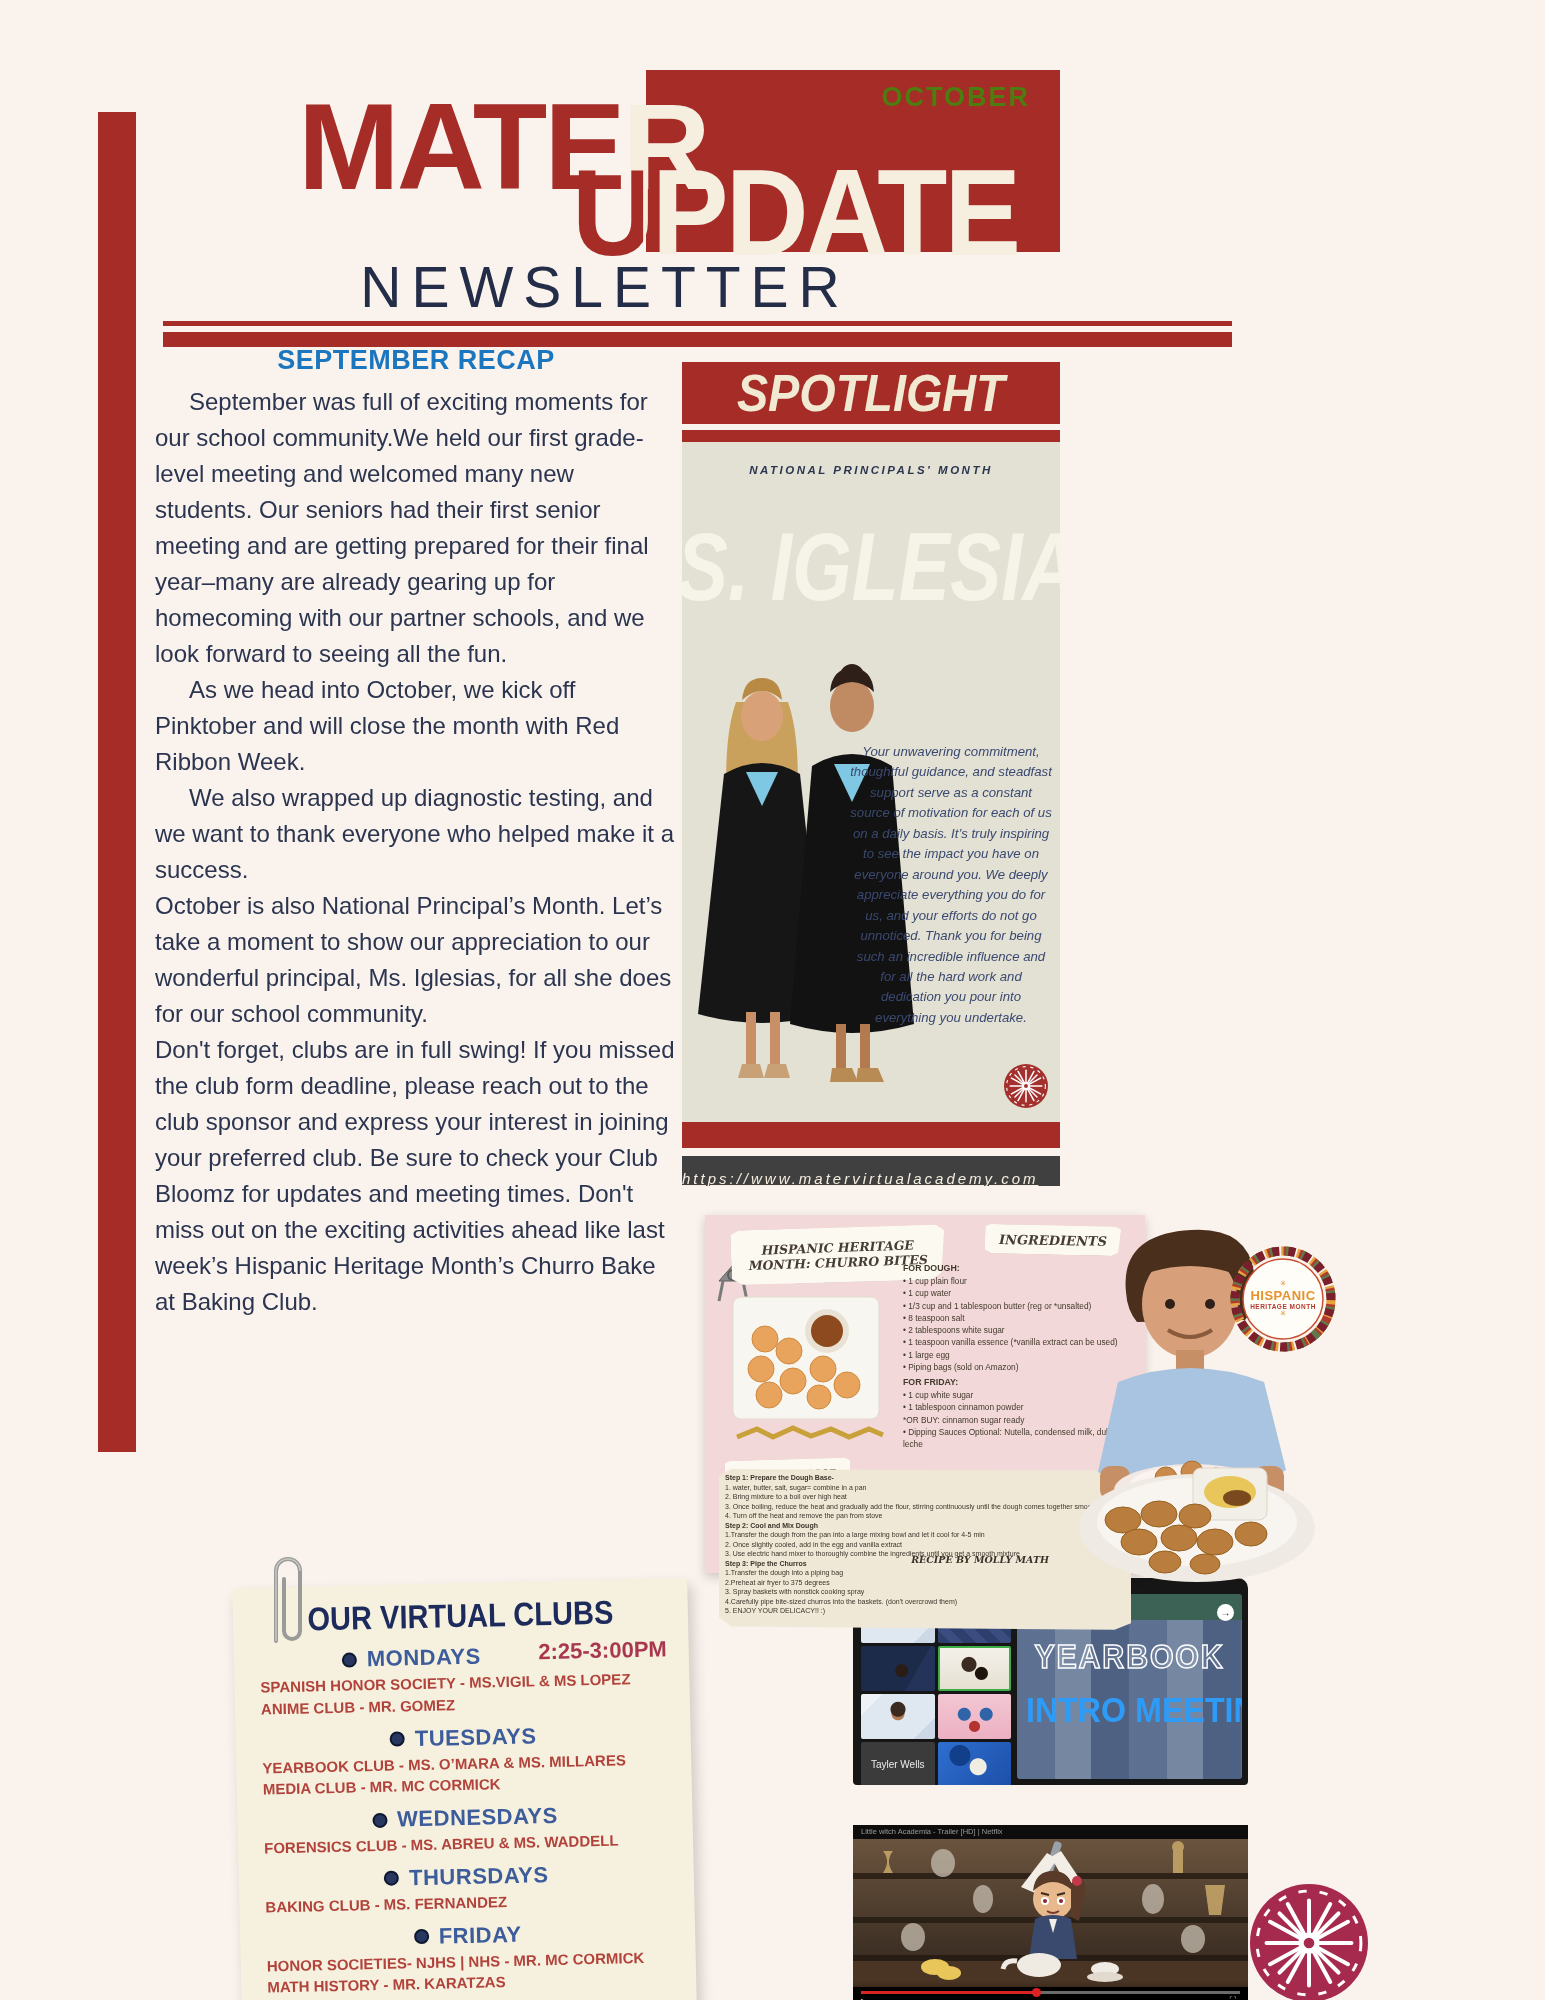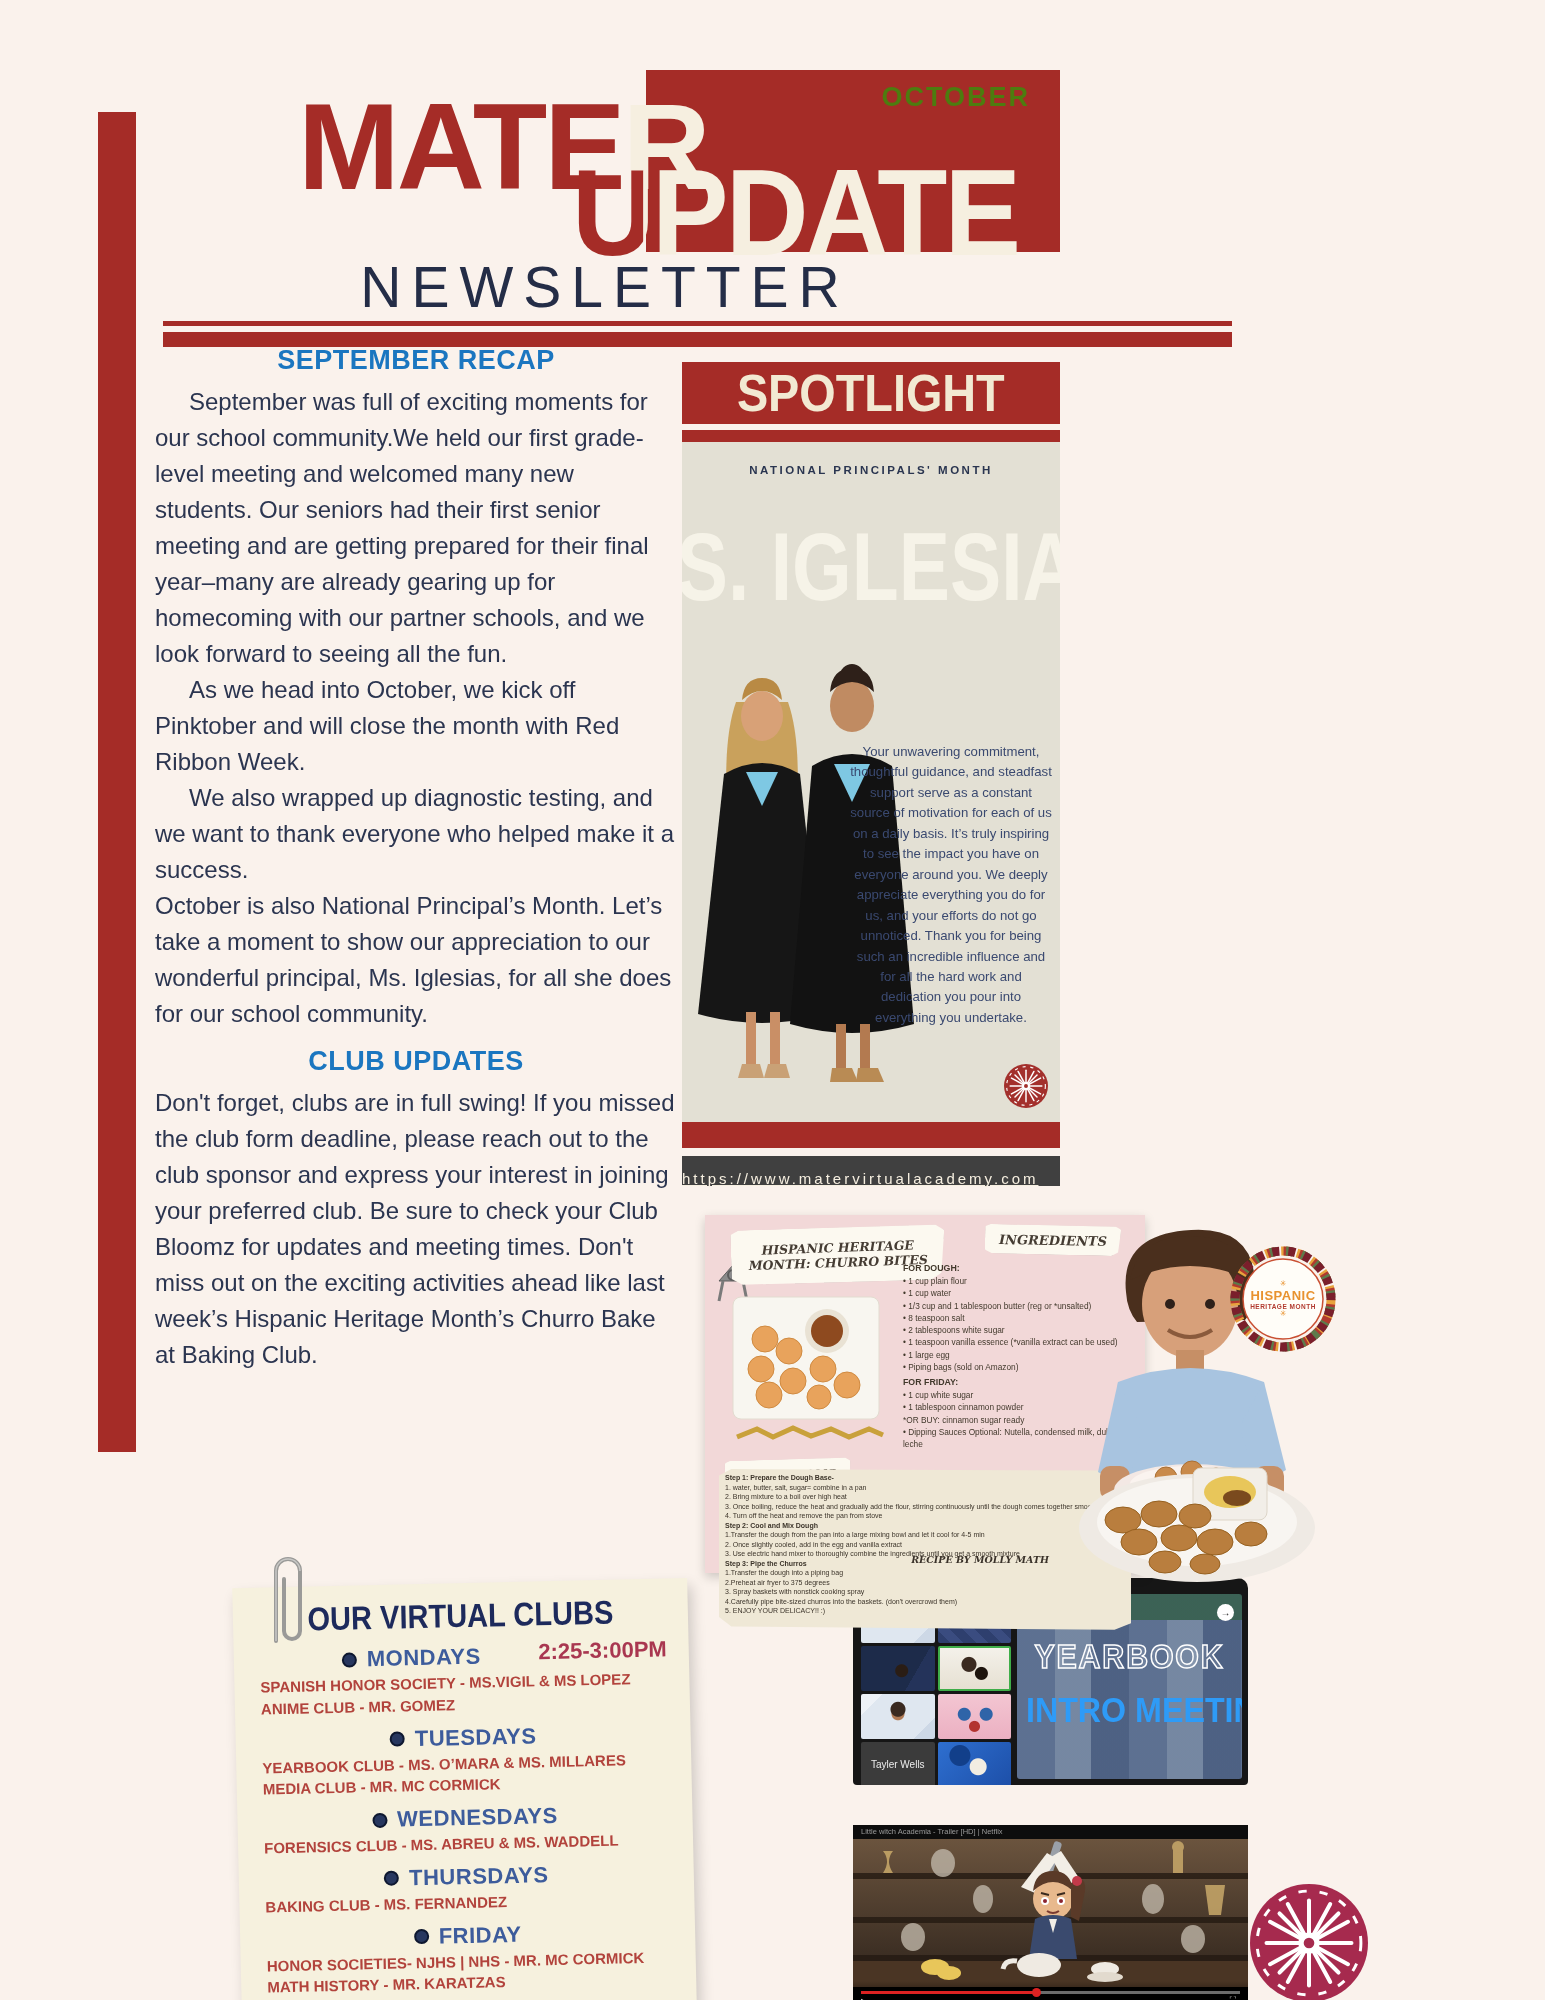--- a/index.html
+++ b/index.html
@@ -26,21 +26,21 @@
   .divider .l2{height:15px;background:#A52C27;margin-top:6px;}
 
   
   .left-col{position:absolute;left:155px;top:345px;width:522px;}
   .h-blue{font-size:27px;font-weight:800;color:#1B76C0;text-align:center;letter-spacing:.5px;margin:0 0 8px 0;}
   .h-blue.second{margin-top:14px;}
   p.body{font-size:24px;line-height:36px;margin:0;color:#2B3550;}
   p.indent{text-indent:34px;}
 
   
-  .spotlight{position:absolute;left:682px;top:362px;width:378px;}
+  .spotlight{position:absolute;left:682px;top:362px;width:378px;font-style:italic;}
   .sp-header{height:62px;background:#A52C27;text-align:center;}
   .sp-banner{display:inline-block;font-size:52px;font-weight:800;color:#F2E9D2;line-height:62px;
              transform:scaleX(.9);transform-origin:center;letter-spacing:0px;}
   .sp-gap{height:6px;}
   .sp-strip{height:12px;background:#A52C27;}
   .sp-photo{position:relative;height:680px;background:#E3E0D4;overflow:hidden;}
   .sp-kicker{padding-top:22px;text-align:center;font-size:11.5px;font-weight:800;letter-spacing:2.5px;color:#2A3550;}
   .sp-name{position:absolute;top:70px;left:50%;transform:translateX(-50%) scaleX(.8);
            font-size:96px;font-weight:800;color:#F6F3E8;white-space:nowrap;}
   .sp-quote{position:absolute;left:168px;right:8px;top:300px;font-size:13.2px;line-height:1.55;
@@ -196,21 +196,20 @@
     <div class="l1"></div>
     <div class="l2"></div>
   </div>
 
   <div class="left-col">
     <h2 class="h-blue">SEPTEMBER RECAP</h2>
     <p class="body indent">September was full of exciting moments for our school community.We held our first grade-level meeting and welcomed many new students. Our seniors had their first senior meeting and are getting prepared for their final year–many are already gearing up for homecoming with our partner schools, and we look forward to seeing all the fun.</p>
     <p class="body indent">As we head into October, we kick off Pinktober and will close the month with Red Ribbon Week.</p>
     <p class="body indent">We also wrapped up diagnostic testing, and we want to thank everyone who helped make it a success.</p>
     <p class="body">October is also National Principal’s Month. Let’s take a moment to show our appreciation to our wonderful principal, Ms. Iglesias, for all she does for our school community.</p>
-    <h2 class="h-blue second">CLUB UPDATES</h2>
     <p class="body">Don't forget, clubs are in full swing! If you missed the club form deadline, please reach out to the club sponsor and express your interest in joining your preferred club. Be sure to check your Club Bloomz for updates and meeting times. Don't miss out on the exciting activities ahead like last week’s Hispanic Heritage Month’s Churro Bake at Baking Club.</p>
   </div>
 
   <div class="spotlight">
     <div class="sp-header">
       <span class="sp-banner">SPOTLIGHT</span>
     </div>
     <div class="sp-gap"></div>
     <div class="sp-strip"></div>
     <div class="sp-photo">

